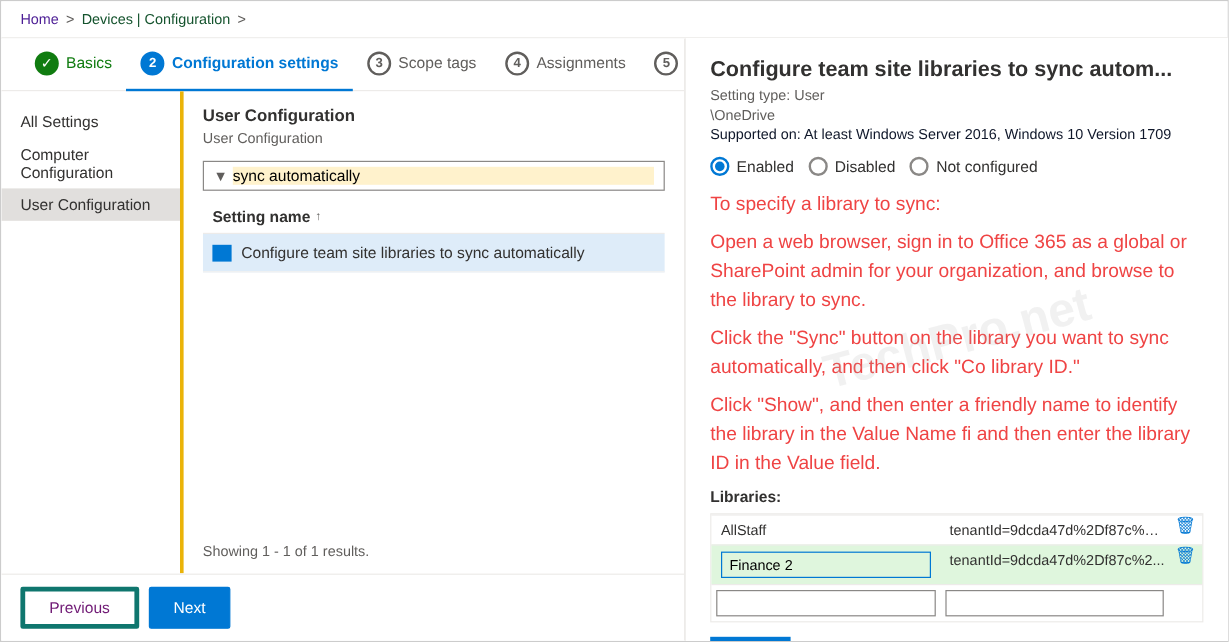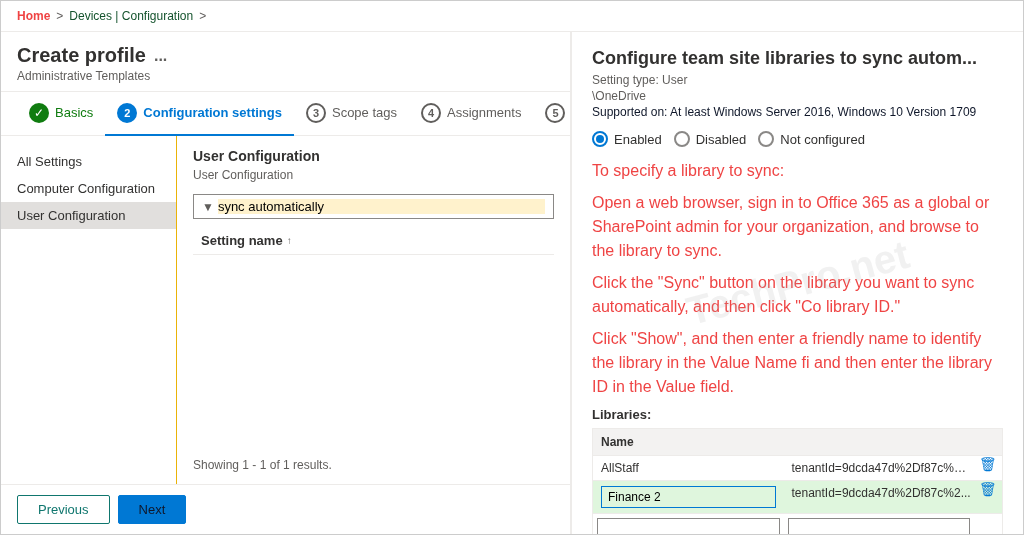--- a/index.html
+++ b/index.html
@@ -24,21 +24,21 @@
     
     .wizard-tabs { display: flex; align-items: center; padding: 0 16px; border-bottom: 1px solid #edebe9; background: #fff; height: 44px; gap: 0; }
     .wizard-tab { display: flex; align-items: center; gap: 6px; padding: 0 12px; height: 44px; font-size: 13px; cursor: pointer; color: #605e5c; border-bottom: 2px solid transparent; white-space: nowrap; }
     .wizard-tab.active { color: #0078d4; border-bottom: 2px solid #0078d4; font-weight: 600; }
     .wizard-tab.completed { color: #107c10; }
     .tab-circle { width: 20px; height: 20px; border-radius: 50%; display: flex; align-items: center; justify-content: center; font-size: 11px; font-weight: 600; border: 2px solid #605e5c; color: #605e5c; }
     .tab-circle.active { border-color: #0078d4; color: #0078d4; background: #0078d4; color: #fff; }
 
     
     .left-content { display: flex; flex: 1; overflow: hidden; }
-    .left-nav { width: 176px; padding: 12px 0; border-right: 1px solid #eab308; }
+    .left-nav { width: 152px; padding: 12px 0; border-right: 3px solid #eab308; }
     .left-nav-item { padding: 6px 16px; cursor: pointer; font-size: 13px; color: #323130; }
     .left-nav-item.active { background: #e1dfdd; font-weight: 500; }
 
     
     .settings-area { flex: 1; padding: 12px 16px; overflow: hidden; display: flex; flex-direction: column; }
     .settings-section-title { font-size: 14px; font-weight: 600; margin-bottom: 4px; }
     .settings-breadcrumb { font-size: 12px; color: #605e5c; margin-bottom: 12px; }
     .search-bar { display: flex; align-items: center; border: 1px solid #8a8886; padding: 4px 8px; margin-bottom: 8px; background: #fff; }
     .search-bar input { border: none; outline: none; flex: 1; font-size: 13px; background: transparent; }
     .search-icon { color: #605e5c; margin-right: 4px; font-size: 12px; }
@@ -47,22 +47,22 @@
     .table-header { display: flex; align-items: center; padding: 6px 8px; border-bottom: 1px solid #edebe9; font-weight: 600; font-size: 13px; }
     .table-row { display: flex; align-items: center; padding: 8px 8px; border-bottom: 1px solid #f3f2f1; cursor: pointer; }
     .table-row.selected { background: #deecf9; }
     .sort-icon { margin-left: 4px; font-size: 10px; color: #605e5c; }
     .row-icon { width: 16px; height: 16px; background: #0078d4; display: inline-block; margin-right: 8px; flex-shrink: 0; font-size: 10px; color: #fff; display: flex; align-items: center; justify-content: center; }
     .showing-text { font-size: 12px; color: #605e5c; margin-top: 8px; }
 
     
     .bottom-buttons { display: flex; gap: 8px; padding: 10px 16px; border-top: 1px solid #edebe9; background: #fff; }
     .btn { padding: 6px 20px; font-size: 13px; cursor: pointer; border-radius: 2px; }
-    .btn-secondary { background: #fff; border: 1px solid #0f766e; color: #0f766e; }
-    .btn-primary { background: #0078d4; border: 1px solid #0078d4; color: #0f172a; }
+    .btn-secondary { background: #fff; border: 4px solid #0f766e; color: #701a75; }
+    .btn-primary { background: #0078d4; border: 1px solid #0078d4; color: #ffffff; }
 
     
     .right-panel { flex: 1; padding: 16px 20px; overflow-y: auto; background: #fff; border-left: 1px solid #edebe9; position: relative; }
     .right-title { font-size: 18px; font-weight: 600; margin-bottom: 4px; }
     .right-subtitle { font-size: 12px; color: #605e5c; margin-bottom: 2px; }
     .right-supported { font-size: 12px; color: #0f172a; margin-bottom: 12px; }
 
     
     .radio-group { display: flex; gap: 12px; margin-bottom: 12px; }
     .radio-option { display: flex; align-items: center; gap: 6px; cursor: pointer; font-size: 13px; }
@@ -96,37 +96,30 @@
     .highlight-yellow { background: #fff2cc; }
 
     .checkmark-circle { width: 20px; height: 20px; border-radius: 50%; background: #107c10; color: #fff; display: flex; align-items: center; justify-content: center; font-size: 12px; flex-shrink: 0; }
   </style>
 </head>
 <body>
 
 <div class="outer">
 
   <div class="breadcrumb">
-    <span style="color:#ef4444;cursor:pointer;font-weight:bold;">Home</span>
+    <span style="color:#4c1d95;cursor:pointer;">Home</span>
     <span>&gt;</span>
     <span style="color:#14532d;cursor:pointer;">Devices | Configuration</span>
     <span>&gt;</span>
   </div>
 
   <div class="main-area">
 
     <div class="left-panel">
 
-      <div class="create-profile-header">
-        <div class="create-profile-title">
-          <span>Create profile</span>
-          <span style="font-size:16px;color:#605e5c;cursor:pointer;">...</span>
-        </div>
-        <div class="create-profile-subtitle">Administrative Templates</div>
-      </div>
 
       <div class="wizard-tabs">
         <div class="wizard-tab completed">
           <div class="checkmark-circle">✓</div>
           <span>Basics</span>
         </div>
         <div class="wizard-tab active">
           <div class="tab-circle active">2</div>
           <span>Configuration settings</span>
         </div>
@@ -159,20 +152,24 @@
           <div class="search-bar">
             <span class="search-icon">▼</span>
             <input type="text" class="highlight-yellow" style="background: rgb(255, 242, 204);" value="sync automatically" placeholder="sync automatically">
           </div>
 
           <div class="settings-table">
             <div class="table-header">
               <span>Setting name</span>
               <span class="sort-icon">↑</span>
             </div>
+            <div class="table-row selected">
+              <div class="row-icon" style="background:#0078d4;width:16px;height:14px;margin-right:8px;flex-shrink:0;"></div>
+              <span>Configure team site libraries to sync automatically</span>
+            </div>
           </div>
 
           <div class="showing-text">Showing 1 - 1 of 1 results.</div>
         </div>
       </div>
 
       <div class="bottom-buttons">
         <button class="btn btn-secondary">Previous</button>
         <button class="btn btn-primary">Next</button>
       </div>
@@ -203,21 +200,20 @@
 
       <div class="description-text">To specify a library to sync:</div>
       <div class="description-text">Open a web browser, sign in to Office 365 as a global or SharePoint admin for your organization, and browse to the library to sync.</div>
       <div class="description-text">Click the "Sync" button on the library you want to sync automatically, and then click "Co library ID."</div>
       <div class="description-text">Click "Show", and then enter a friendly name to identify the library in the Value Name fi and then enter the library ID in the Value field.</div>
 
       <div class="libraries-section">
         <div class="libraries-title">Libraries:</div>
         <div class="lib-table">
           <div class="lib-header">
-            <div class="lib-col-name">Name</div>
             <div class="lib-col-action"></div>
           </div>
 
           <div class="lib-row">
             <div class="lib-cell">AllStaff</div>
             <div class="lib-cell">tenantId=9dcda47d%2Df87c%2D...</div>
             <div class="lib-cell-action">
               <span class="delete-icon">🗑</span>
             </div>
           </div>

